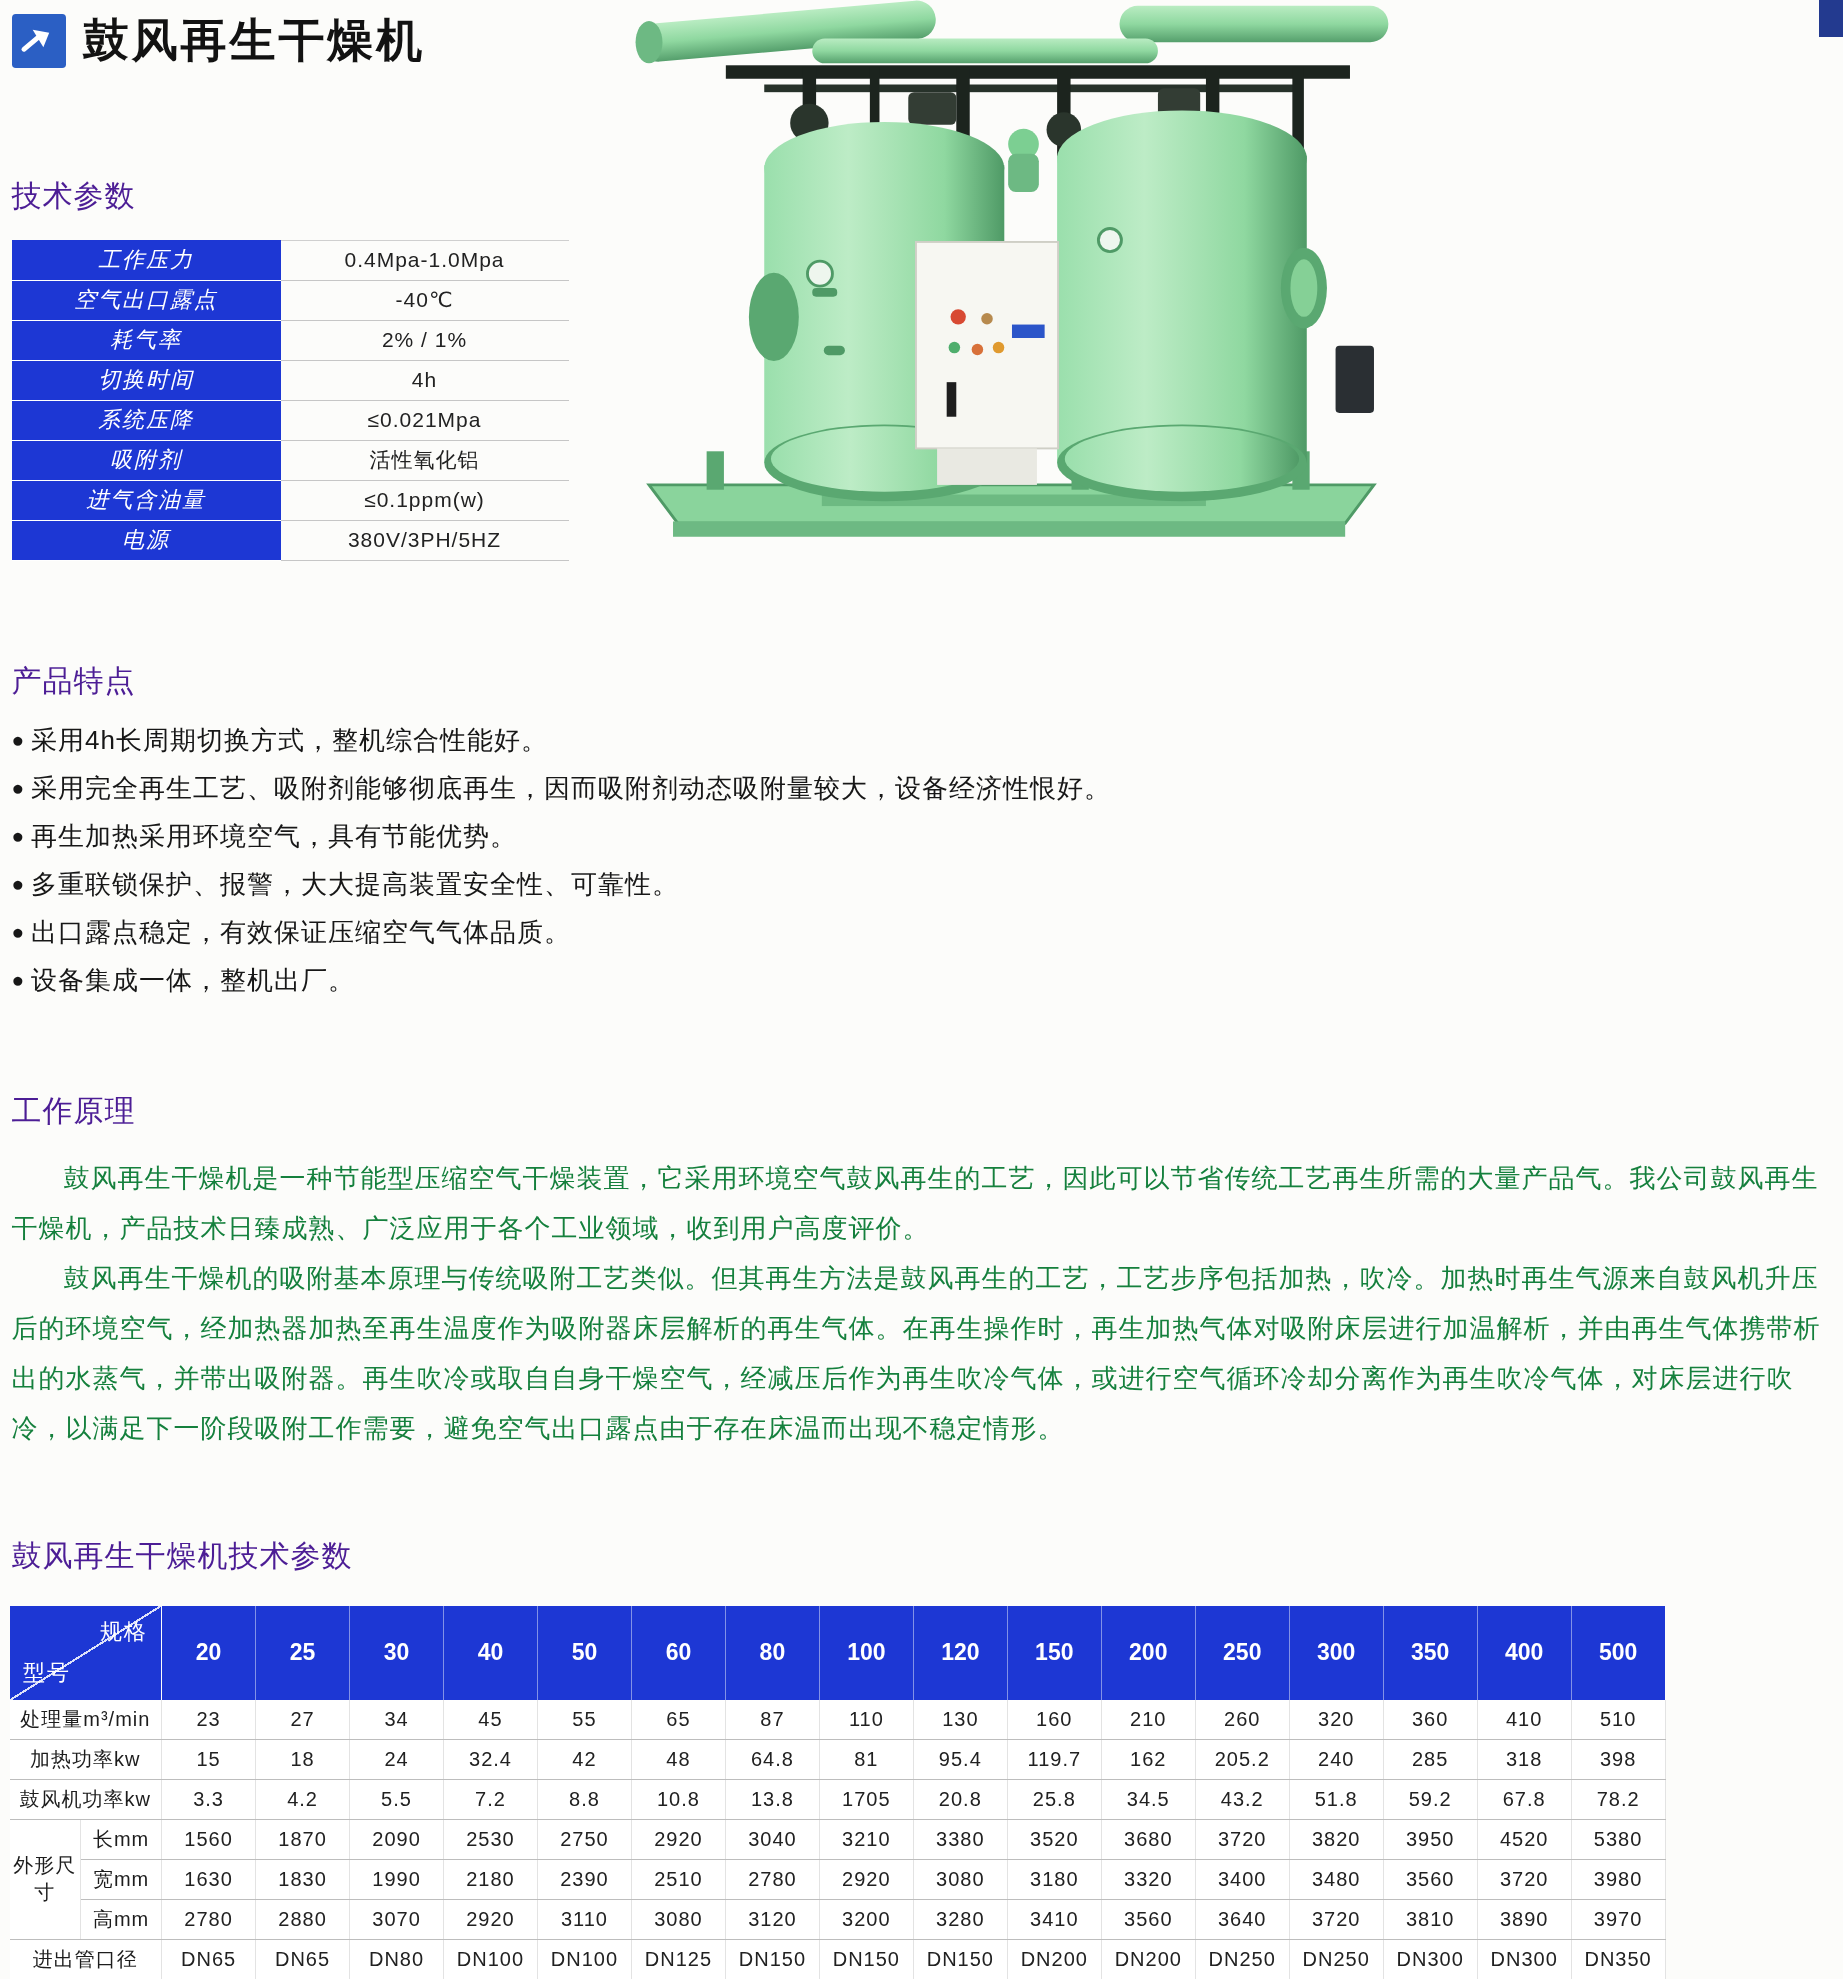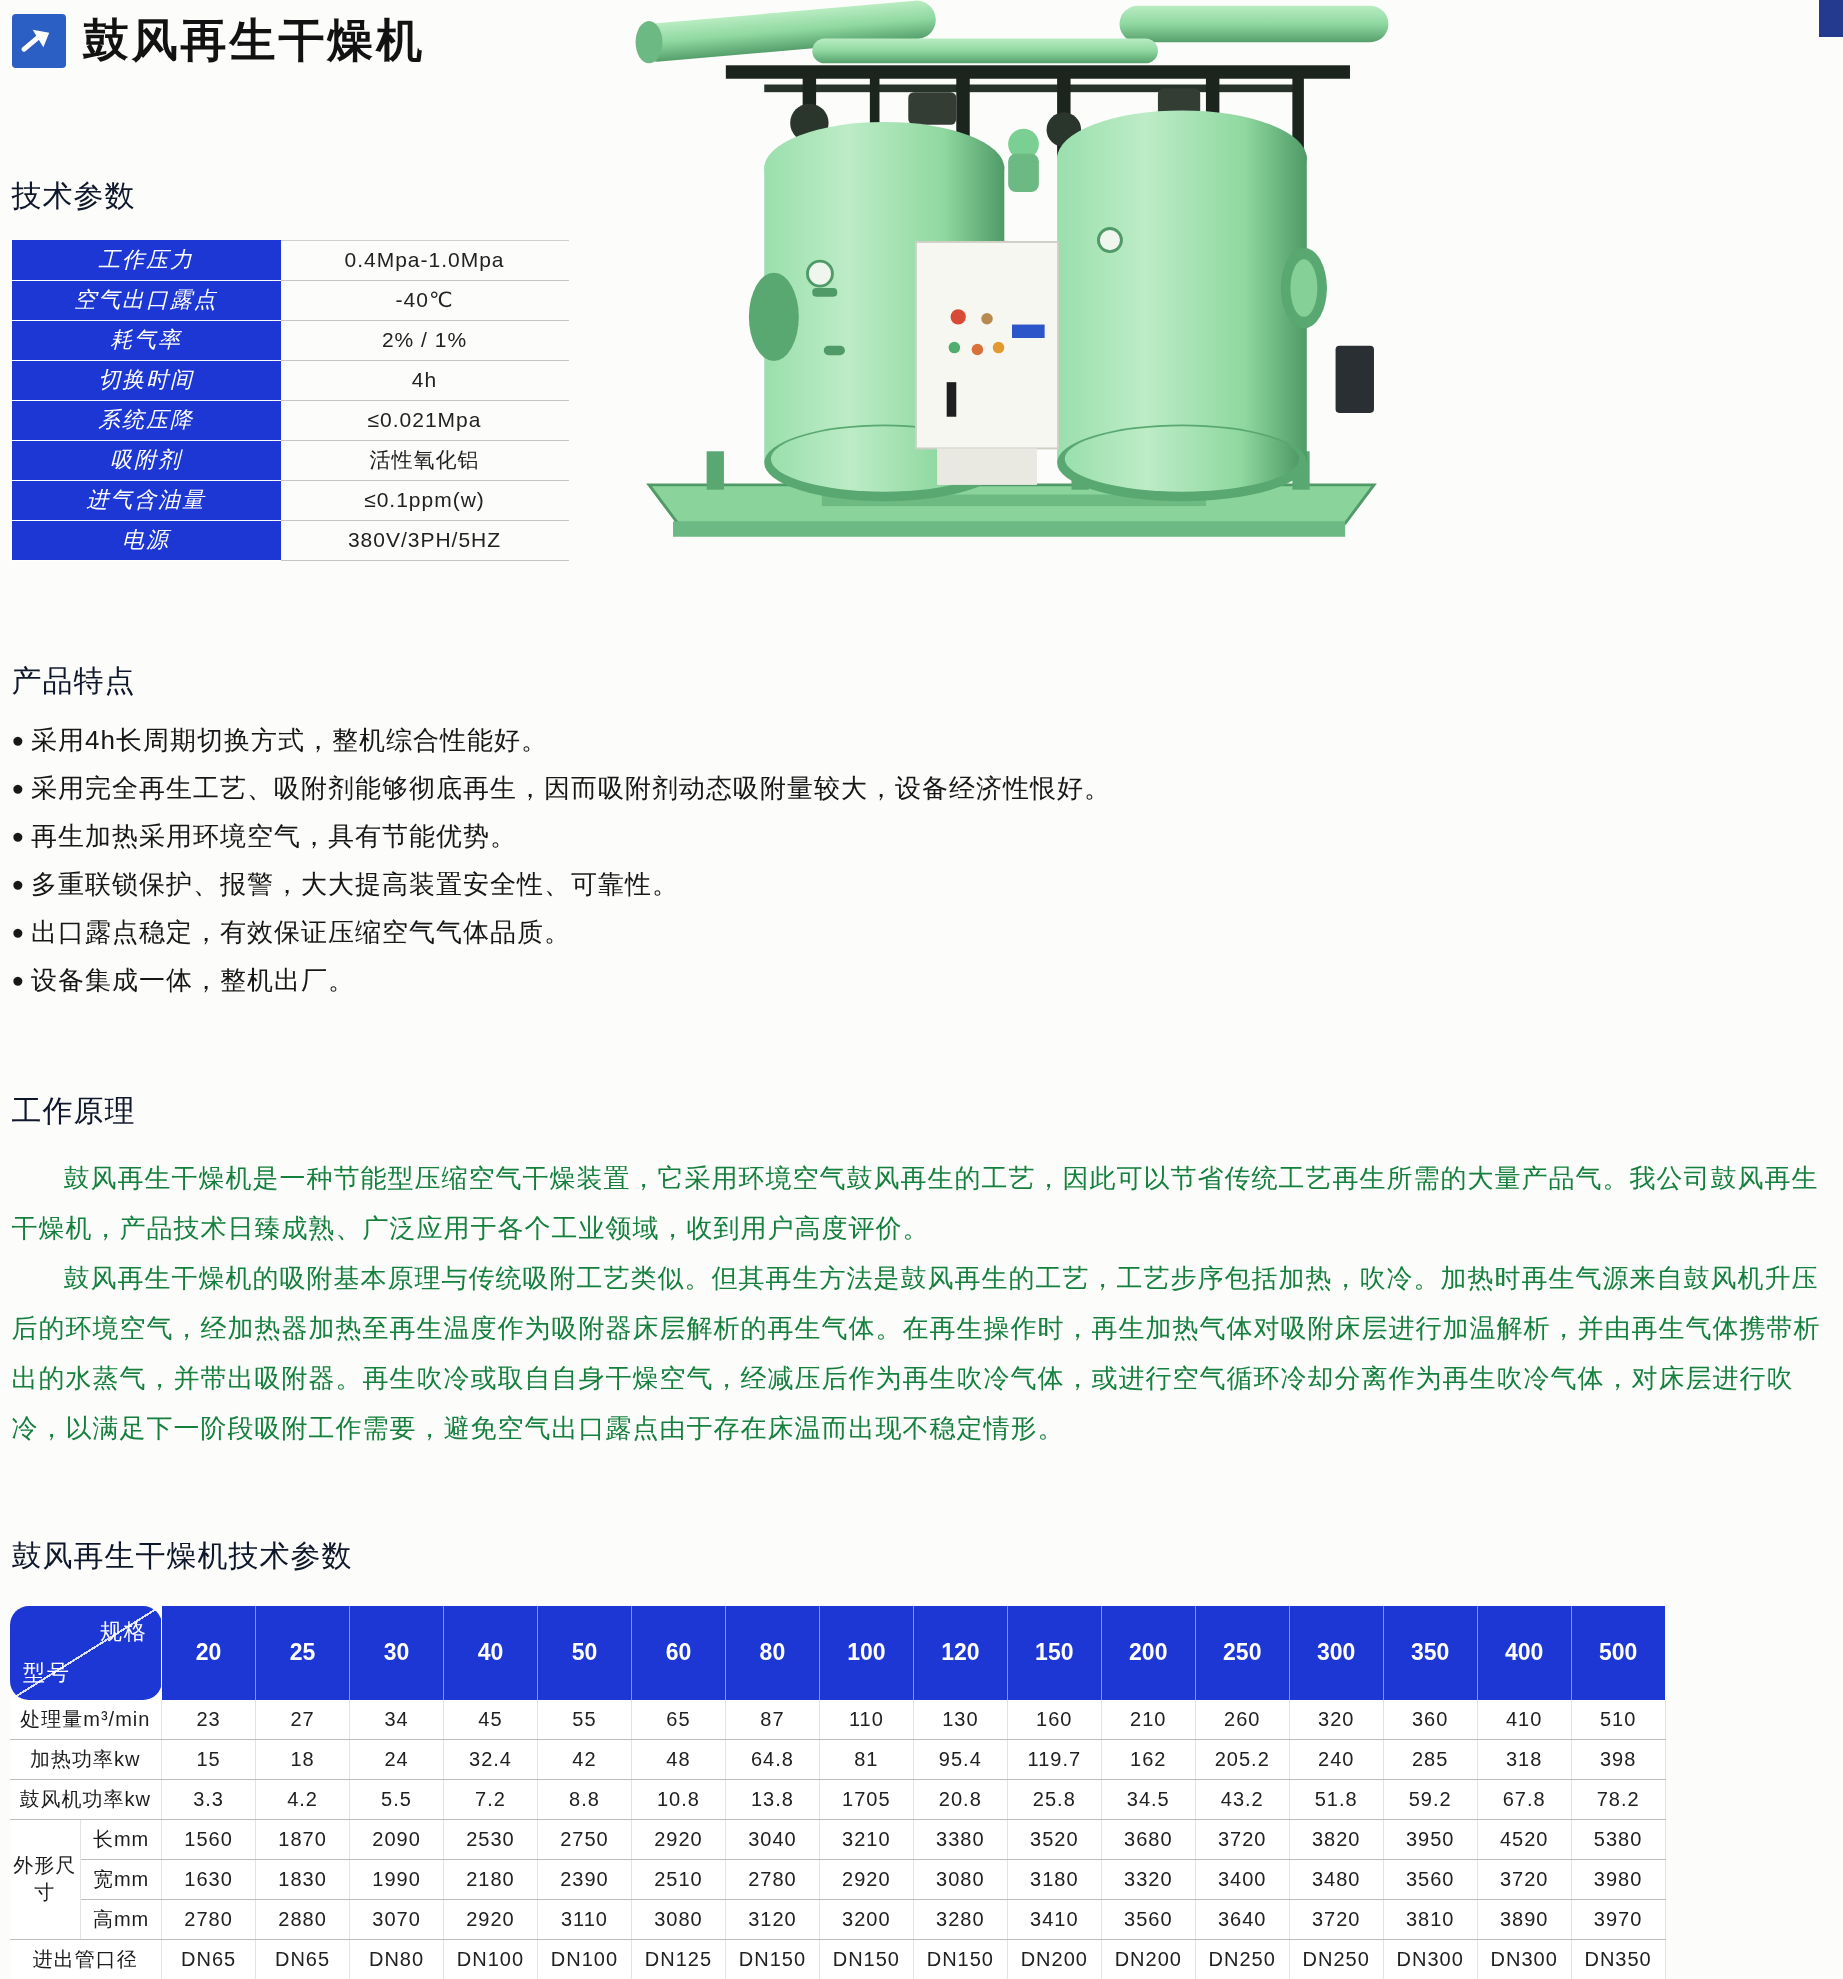--- a/index.html
+++ b/index.html
@@ -8,21 +8,21 @@
     background:#fcfcfa;color:#1c1c1c;
     font-family:"Liberation Sans","DejaVu Sans",sans-serif;
   }
   
   .hdr{display:flex;align-items:center;gap:17.3px;margin:9.6px 0 0 11.5px;}
   .hdr-icon{width:54px;height:54px;background:#2b5fc4;border-radius:3.8px;
     display:flex;align-items:center;justify-content:center;flex:0 0 auto;}
   h1{font-size:46px;font-weight:bold;color:#121212;margin:0;letter-spacing:2.9px;}
   .corner-mark{position:absolute;top:0;right:0;width:25px;height:37px;background:#233a8f;}
   
-  h2{font-size:30px;font-weight:500;color:#0f172a;margin:0 0 0 11.5px;letter-spacing:1px;}
+  h2{font-size:30px;font-weight:500;color:#4c1d95;margin:0 0 0 11.5px;letter-spacing:1px;}
   .h-tech{margin-top:104px;}
   .h-feat{margin-top:100px;}
   .h-prin{margin-top:96px;}
   .h-model{margin-top:83px;}
   
   table.spec{border-collapse:separate;border-spacing:0;margin:23px 0 0 11.5px;width:557px;table-layout:fixed;}
   table.spec th{
     background:#1d37d4;color:#fff;font-size:22px;font-weight:400;
     width:267px;height:37px;border-bottom:1.9px solid #fff;letter-spacing:1.9px;font-style:italic;
   }
@@ -47,21 +47,20 @@
   table.model{border-collapse:collapse;table-layout:fixed;margin:29px 0 0 9.6px;width:1656px;}
   table.model thead th{
     background:#1d37d4;color:#fff;font-size:23px;font-weight:bold;height:92px;
     border-right:1px solid rgba(255,255,255,.45);
   }
   table.model thead th.cornercell{
     position:relative;font-weight:400;font-size:22px;
     background-image:linear-gradient(to bottom right,
       transparent calc(50% - 1px), rgba(255,255,255,.85) calc(50% - 1px),
       rgba(255,255,255,.85) calc(50% + 1px), transparent calc(50% + 1px));
-    border-radius:19px;
   }
   .corner-top{position:absolute;top:11.5px;right:13.4px;letter-spacing:1.9px;}
   .corner-bottom{position:absolute;bottom:11.5px;left:13.4px;letter-spacing:1.9px;}
   table.model col.c-grp{width:71px;}
   table.model col.c-sub{width:81px;}
   table.model tbody th,table.model tbody td{
     background:#fff;height:37px;text-align:center;font-weight:400;
     border-bottom:1px solid #bdbdbd;border-right:1px solid #e3e3e3;
     font-size:20px;color:#212121;letter-spacing:1px;
   }

